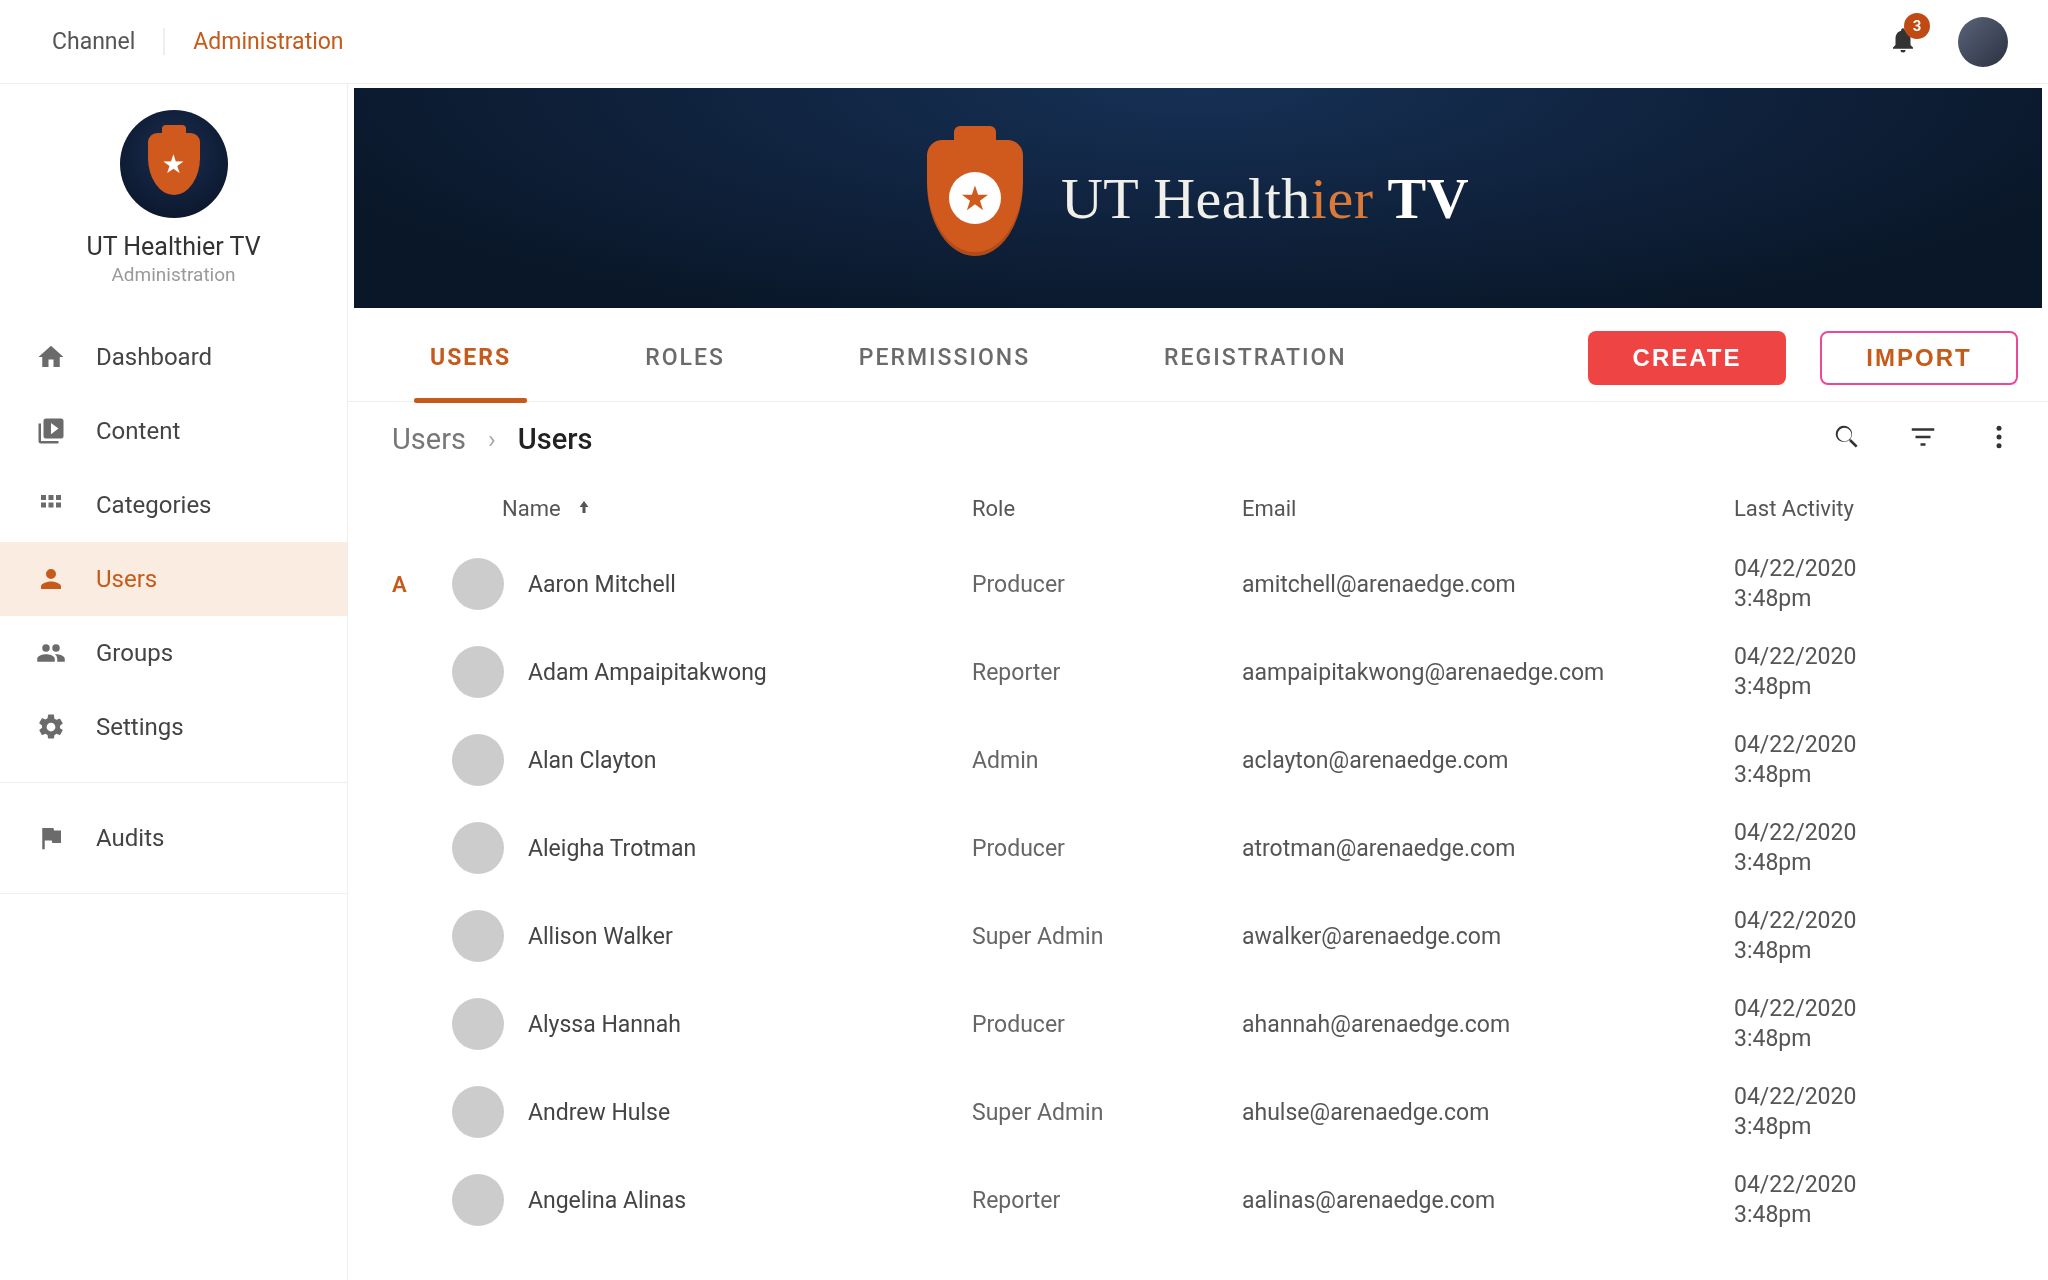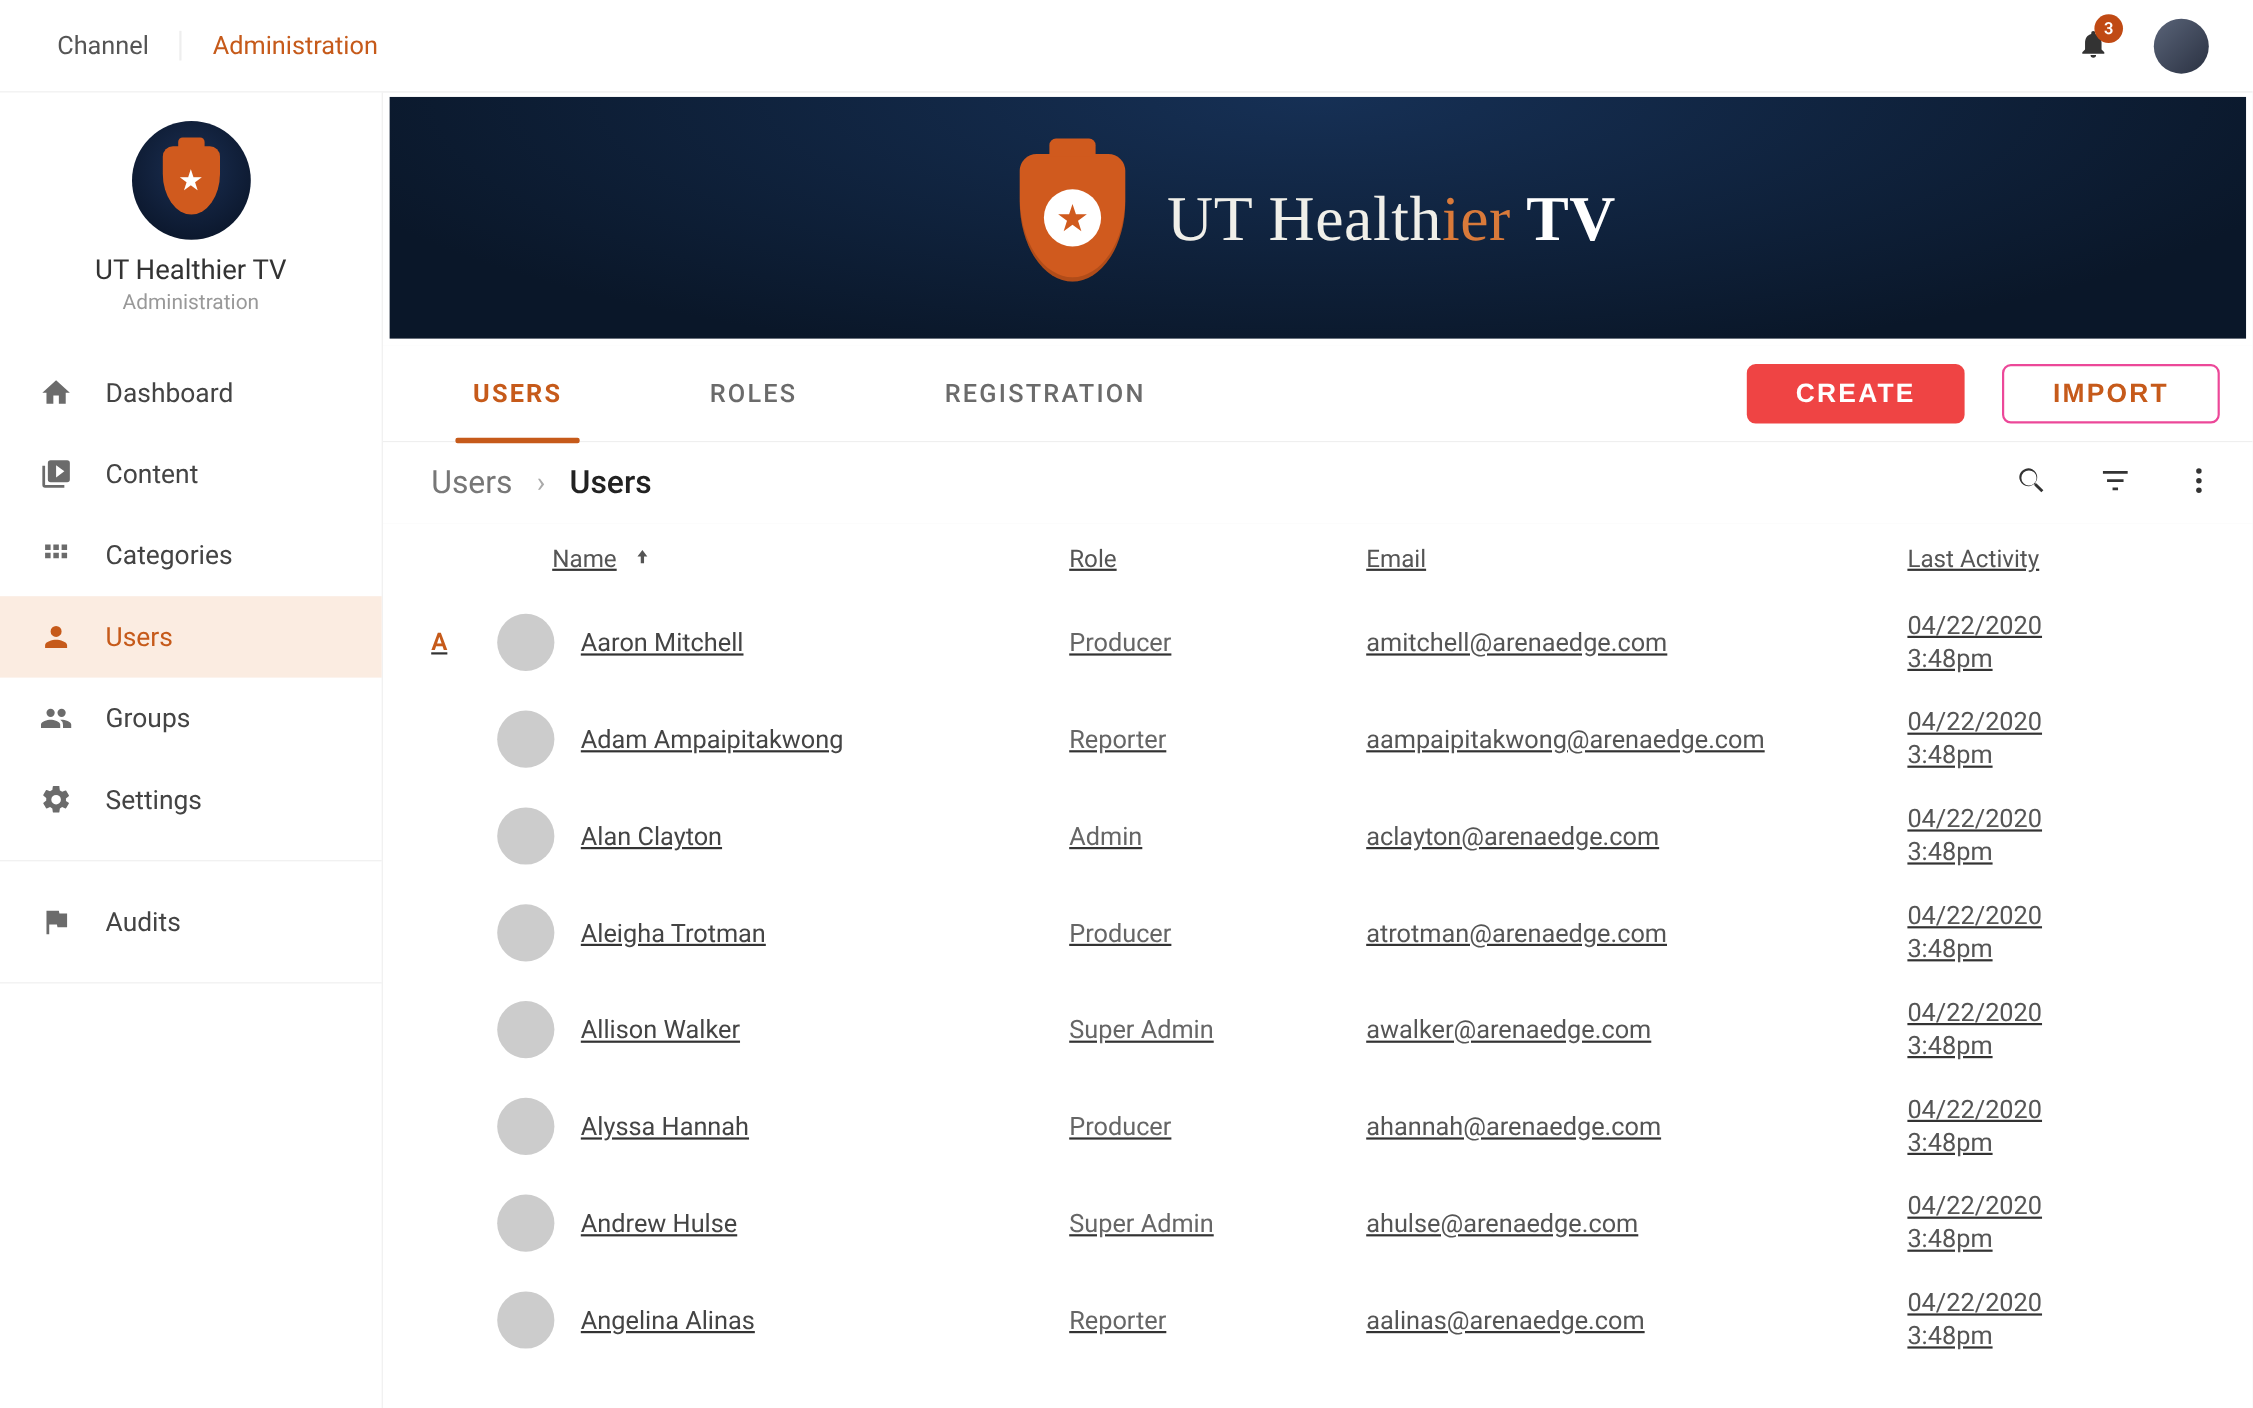--- a/index.html
+++ b/index.html
@@ -59,21 +59,21 @@
 
   
   .crumbrow { background: #fff; display: flex; align-items: center; height: 74px; padding: 0 34px 0 44px; }
   .breadcrumb { display: flex; align-items: center; gap: 22px; font-size: 29px; color: #777; }
   .breadcrumb .current { color: #222; font-weight: 500; }
   .breadcrumb .sep { color: #aaa; font-size: 26px; }
   .toolbar { margin-left: auto; display: flex; align-items: center; gap: 46px; }
   .toolbar svg { width: 30px; height: 30px; fill: #333; }
 
   
-  .tablewrap { background: #fff; margin: 0 0 0 0; flex: 1; overflow: auto; padding: 0 36px 0 44px; text-decoration: underline; }
+  .tablewrap { background: #fff; margin: 0 0 0 0; flex: 1; overflow: auto; padding: 0 36px 0 44px; }
   .thead { display: grid; grid-template-columns: 110px 470px 270px 492px 1fr; align-items: center; height: 64px; color: #555; font-size: 22px; }
   .thead .h-name { display: flex; align-items: center; gap: 14px; padding-left: 0; }
   .thead .h-name svg { width: 18px; height: 18px; fill: #555; }
   .thead .h-last { text-align: left; padding-left: 0; }
 
   .row { display: grid; grid-template-columns: 60px 50px 470px 270px 492px 1fr; align-items: center; height: 88px; font-size: 23px; color: #444; }
   .row .letter { color: #c65a1a; font-weight: 600; font-size: 22px; text-align: left; }
   .row .av { width: 52px; height: 52px; border-radius: 50%; background: #ccc; }
   .row .name { padding-left: 26px; }
   .row .role { color: #666; }
@@ -187,20 +187,21 @@
         </div>
       <div class="banner-title">
         <span>UT Health</span><span class="orange">ier</span><span class="bold"> TV</span>
       </div>
     </div>
 
     <div class="tabsrow">
       <div class="tabs">
         <div class="tab active">USERS</div>
         <div class="tab">ROLES</div>
+        <div class="tab">PERMISSIONS</div>
         <div class="tab">REGISTRATION</div>
       </div>
       <div class="actions">
         <button class="btn primary">CREATE</button>
         <button class="btn outline">IMPORT</button>
       </div>
     </div>
 
     <div class="crumbrow">
       <div class="breadcrumb">

